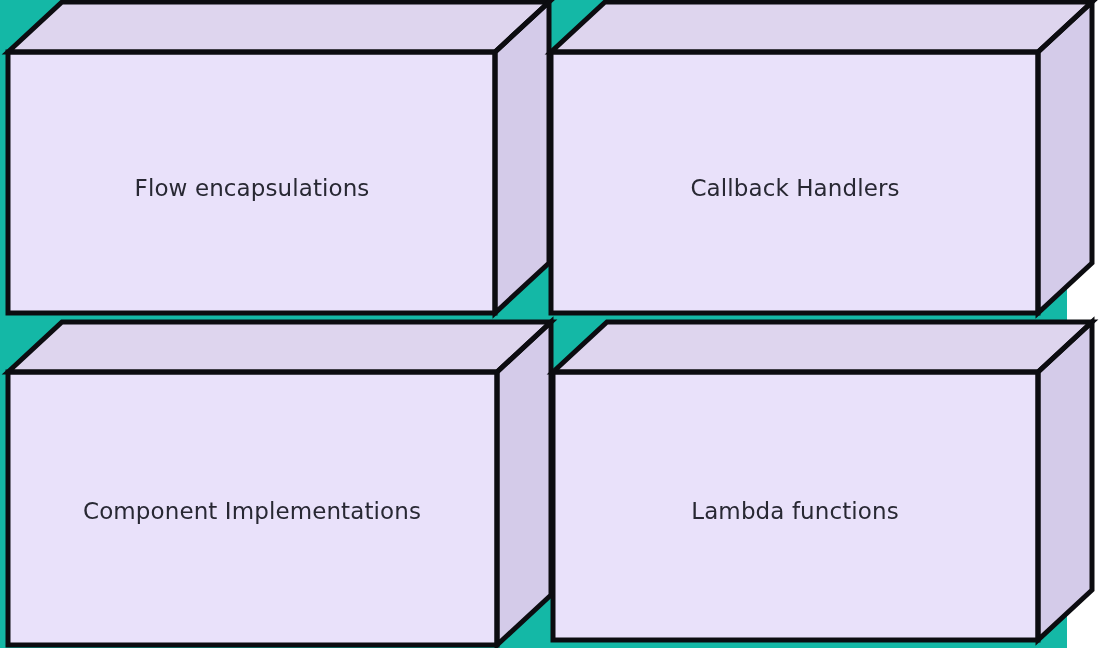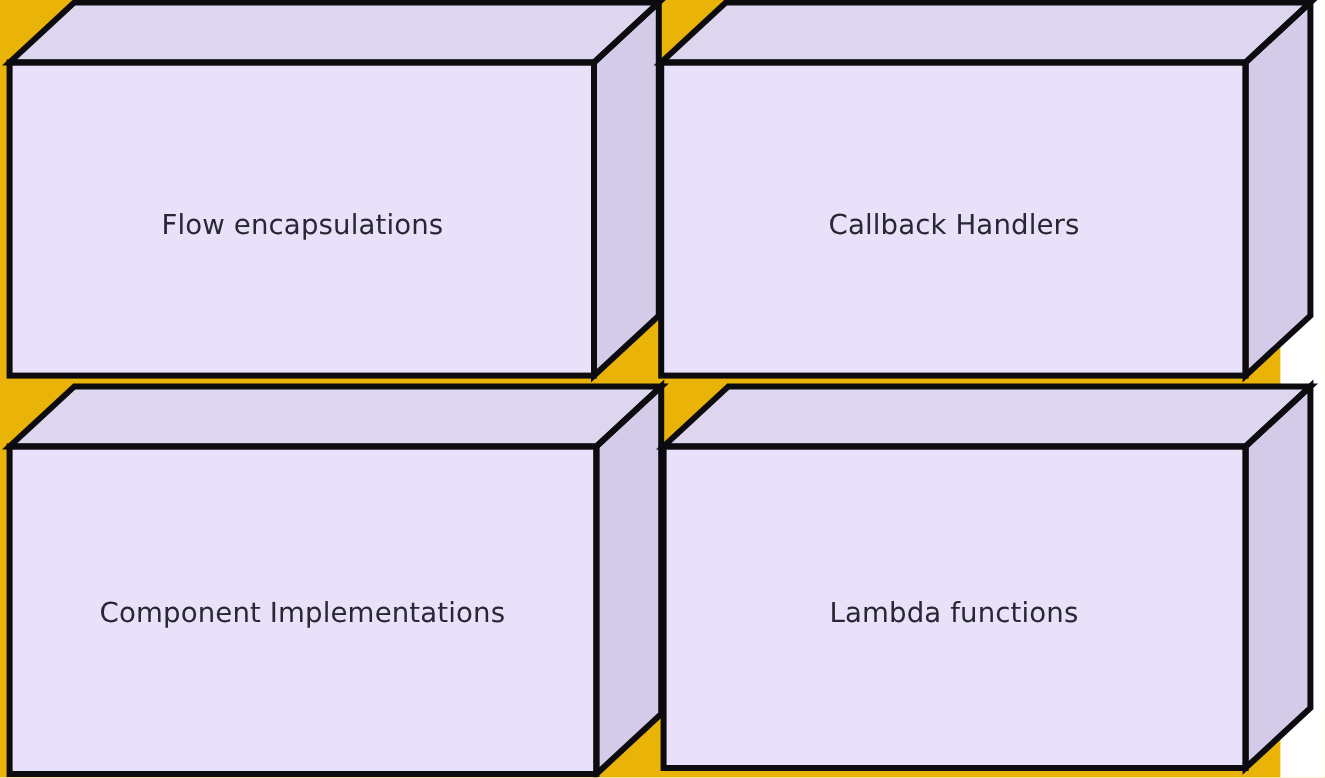--- a/index.html
+++ b/index.html
@@ -11,21 +11,21 @@
   body {
     width: 1104px;
     height: 648px;
     overflow: hidden;
     font-family: "DejaVu Sans", "Liberation Sans", sans-serif;
   }
   #diagram-root {
     position: relative;
     width: 1067px;
     height: 648px;
-    background: #eab308;
+    background: #14b8a6;
   }
   svg#boxes-svg {
     display: block;
     width: 1104px;
     height: 648px;
   }
   .face-front  { fill: #e9e1fa; }
   .face-top    { fill: #ded5ee; }
   .face-side   { fill: #d4cbe9; }
   .edge {

